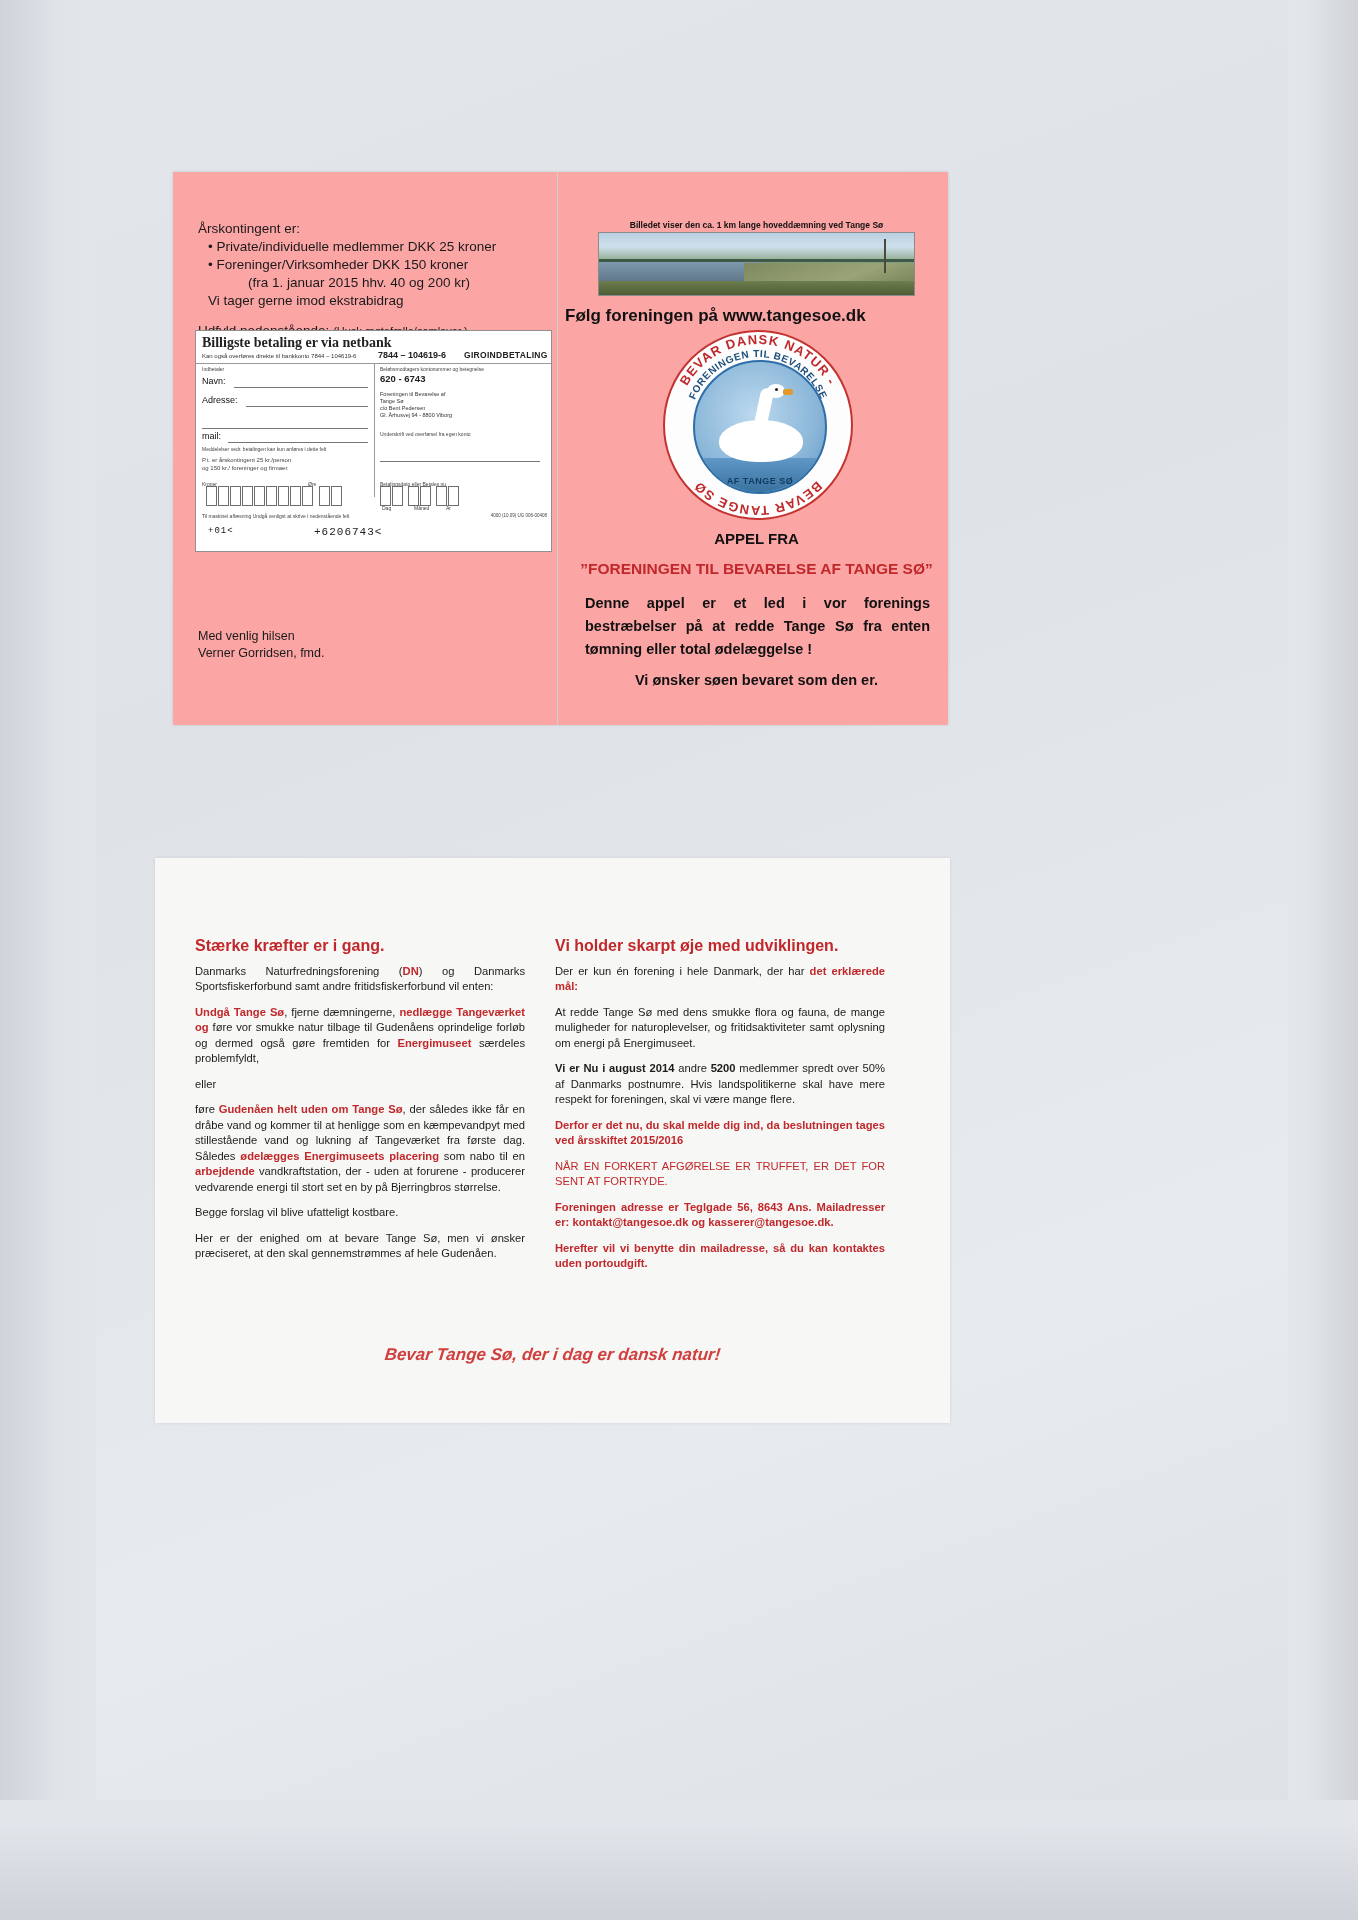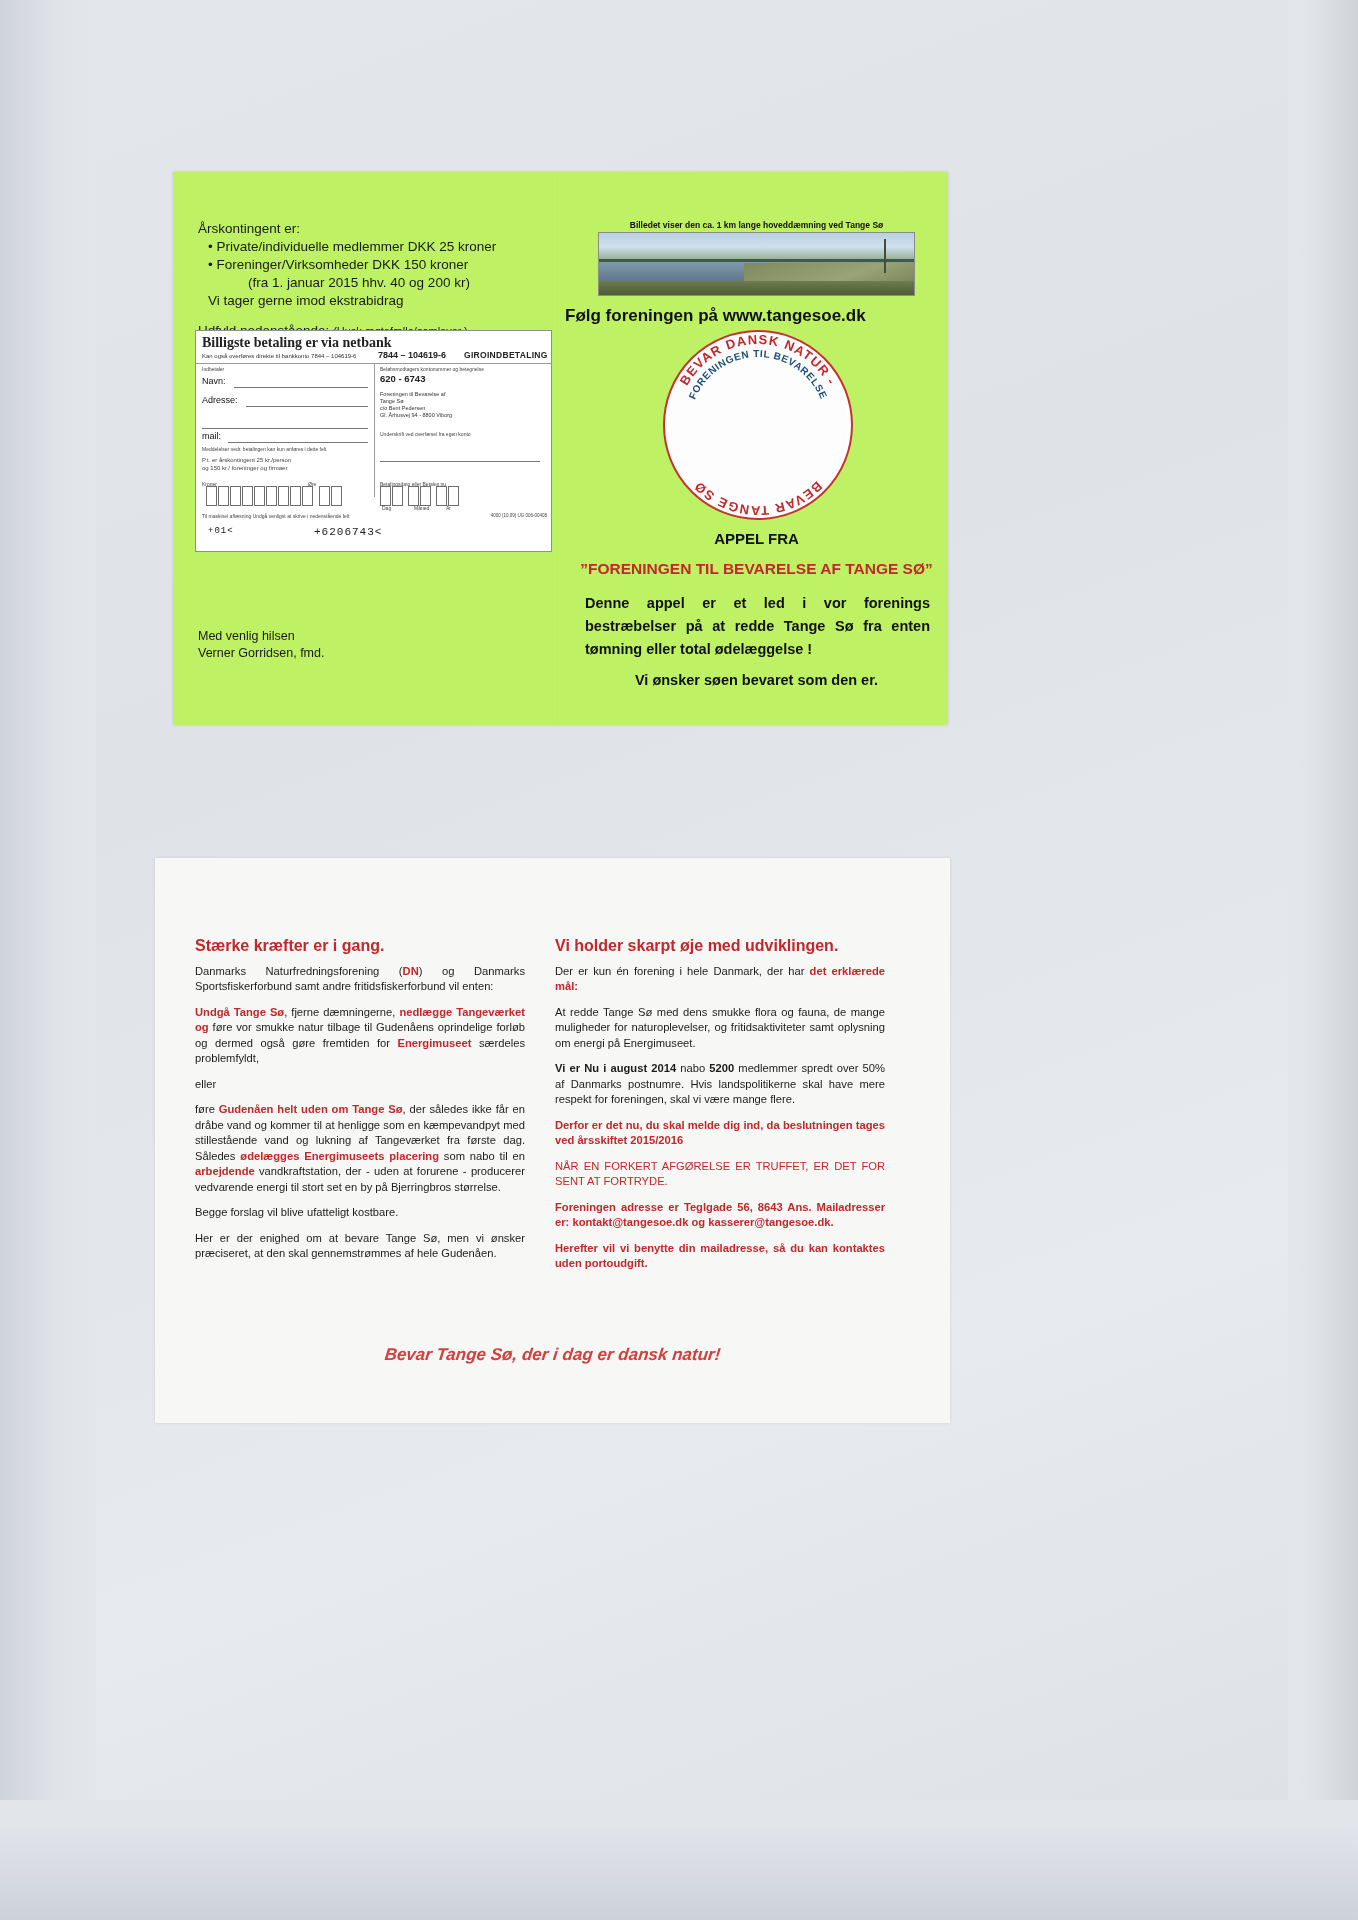--- a/index.html
+++ b/index.html
@@ -36,21 +36,21 @@
     background: linear-gradient(0deg,#cdd2d8 0%, #e2e5ea 80%);
   }
 
   
   #page-top {
     position: absolute;
     left: 173px;
     top: 172px;
     width: 775px;
     height: 553px;
-    background: #bef264;
+    background: #fca5a5;
     box-shadow: 0 0 3px rgba(0,0,0,0.12);
   }
   #page-top-divider {
     position: absolute;
     left: 384px; top: 0; bottom: 0;
     width: 1px;
     background: #cfcfcf;
   }
 
   
@@ -537,20 +537,29 @@
         <text font-family="Liberation Sans, sans-serif" font-size="13" font-weight="bold" fill="#c0282b" letter-spacing="1.2">
           <textPath href="#ringPathOuter" startOffset="50%" text-anchor="middle">BEVAR DANSK NATUR -</textPath>
         </text>
         <text font-family="Liberation Sans, sans-serif" font-size="13" font-weight="bold" fill="#c0282b" letter-spacing="1.2">
           <textPath href="#ringPathOuterBottom" startOffset="50%" text-anchor="middle">BEVAR TANGE SØ</textPath>
         </text>
         <text font-family="Liberation Sans, sans-serif" font-size="10" font-weight="bold" fill="#1d4f7d" letter-spacing="0.6">
           <textPath href="#ringPathInner" startOffset="50%" text-anchor="middle">FORENINGEN TIL BEVARELSE</textPath>
         </text>
       </svg>
+      <div id="logo-inner">
+        <div class="water2"></div>
+        <div class="swan-body"></div>
+        <div class="swan-neck"></div>
+        <div class="swan-head"></div>
+        <div class="swan-eye"></div>
+        <div class="swan-beak"></div>
+        <div class="sub">AF TANGE SØ</div>
+      </div>
     </div>
 
     <div id="appel-fra">APPEL FRA</div>
     <div id="appel-title">”FORENINGEN TIL BEVARELSE AF TANGE SØ”</div>
     <div id="appel-body">Denne appel er et led i vor forenings bestræbelser på at redde Tange Sø fra enten tømning eller total ødelæggelse !</div>
     <div id="appel-closing">Vi ønsker søen bevaret som den er.</div>
   </div>
 </div>
 
 <div id="page-bottom">
@@ -571,21 +580,21 @@
     <p>Her er der enighed om at bevare Tange Sø, men vi ønsker præciseret, at den skal gennemstrømmes af hele Gudenåen.</p>
   </div>
 
   <div class="col" id="col-right">
     <h3>Vi holder skarpt øje med udviklingen.</h3>
     <p>
       <span>Der er kun én forening i hele Danmark, der har </span><span class="red">det erklærede mål:</span>
     </p>
     <p>At redde Tange Sø med dens smukke flora og fauna, de mange muligheder for naturoplevelser, og fritidsaktiviteter samt oplysning om energi på Energimuseet.</p>
     <p>
-      <span class="bold">Vi er Nu i august 2014</span><span> nabo </span><span class="bold">5200</span><span> medlemmer spredt over 50% af Danmarks postnumre. Hvis landspolitikerne skal have mere respekt for foreningen, skal vi være mange flere.</span>
+      <span class="bold">Vi er Nu i august 2014</span><span> andre </span><span class="bold">5200</span><span> medlemmer spredt over 50% af Danmarks postnumre. Hvis landspolitikerne skal have mere respekt for foreningen, skal vi være mange flere.</span>
     </p>
     <p class="red">Derfor er det nu, du skal melde dig ind, da beslutningen tages ved årsskiftet 2015/2016</p>
     <p class="smallcaps">NÅR EN FORKERT AFGØRELSE ER TRUFFET, ER DET FOR SENT AT FORTRYDE.</p>
     <p class="red">Foreningen adresse er Teglgade 56, 8643 Ans. Mailadresser er: kontakt@tangesoe.dk og kasserer@tangesoe.dk.</p>
     <p class="red">Herefter vil vi benytte din mailadresse, så du kan kontaktes uden portoudgift.</p>
   </div>
 
   <div id="closing-slogan">Bevar Tange Sø, der i dag er dansk natur!</div>
 </div>
 

